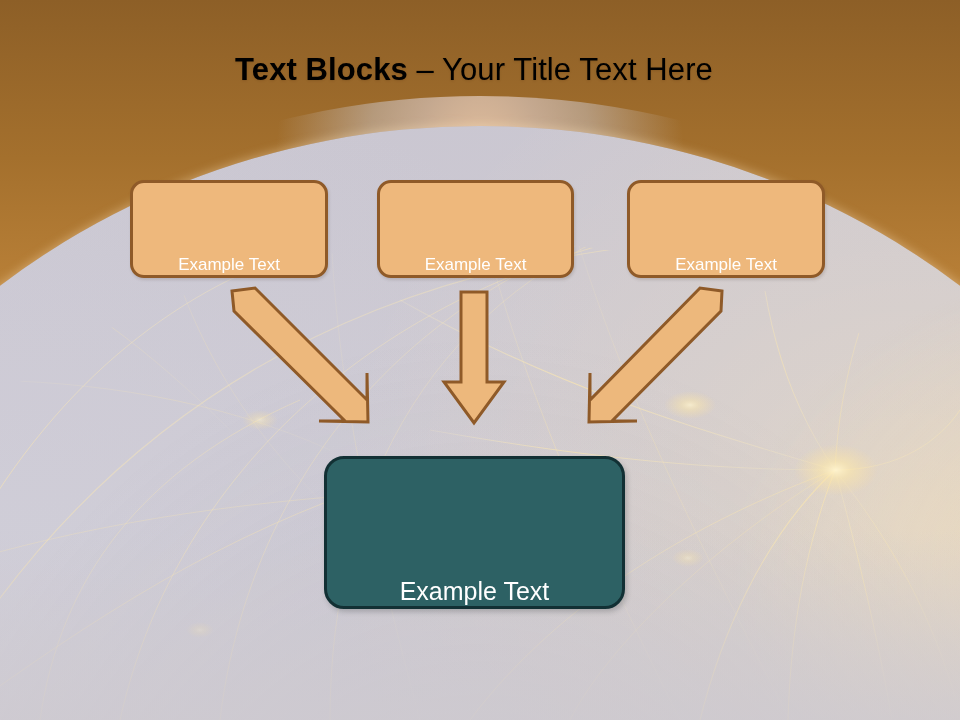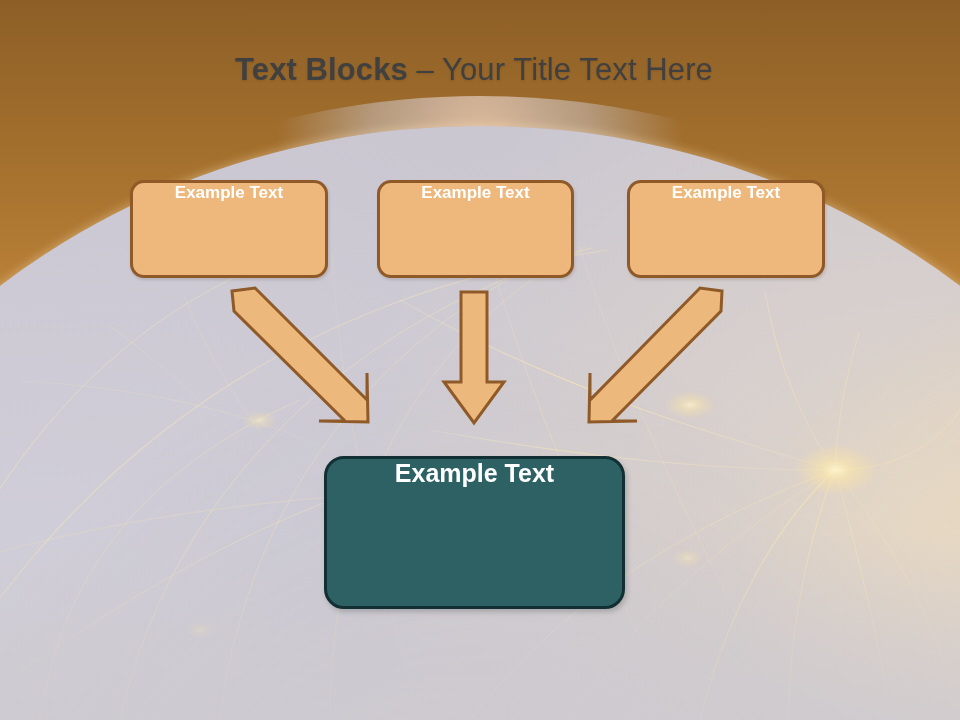--- a/index.html
+++ b/index.html
@@ -77,39 +77,38 @@
     pointer-events: none;
   }
 
   
   .title {
     position: absolute;
     left: 0;
     top: 50px;
     width: 948px;
     text-align: center;
-    color: #404040;
+    color: #000000;
     font-size: 31px;
     line-height: 40px;
     letter-spacing: 0.1px;
     white-space: nowrap;
     text-shadow: 0 1px 2px rgba(100,60,20,0.25);
   }
   .title .strong { font-weight: bold; }
   .title .light  { font-weight: normal; }
 
   
   .box {
     position: absolute;
     box-sizing: border-box;
     display: flex;
-    align-items: flex-start;
+    align-items: flex-end;
     justify-content: center;
     color: #ffffff;
-    font-weight: bold;
   }
   .box-top {
     background: #eeb87c;
     border: 3px solid #8f5a28;
     border-radius: 14px;
     font-size: 17px;
     box-shadow: 1px 2px 3px rgba(80,60,50,0.18);
   }
   .box-main {
     background: #2d6164;

